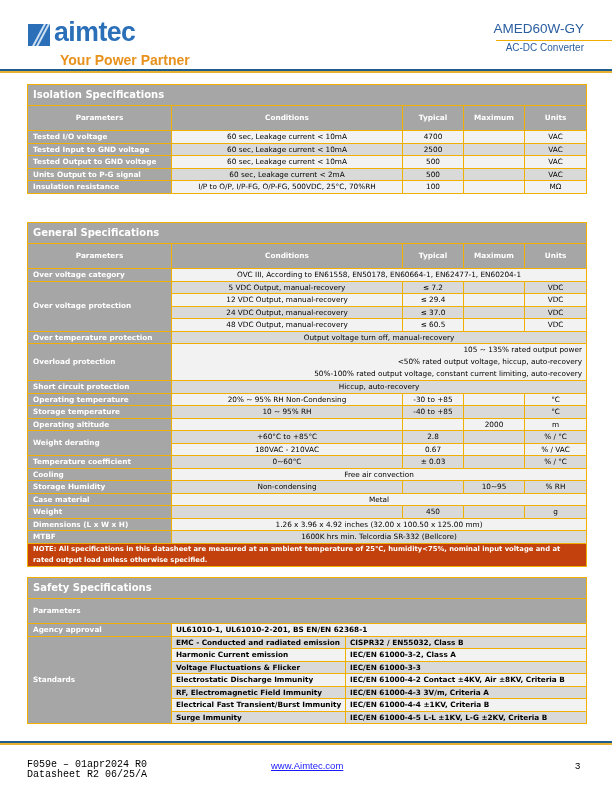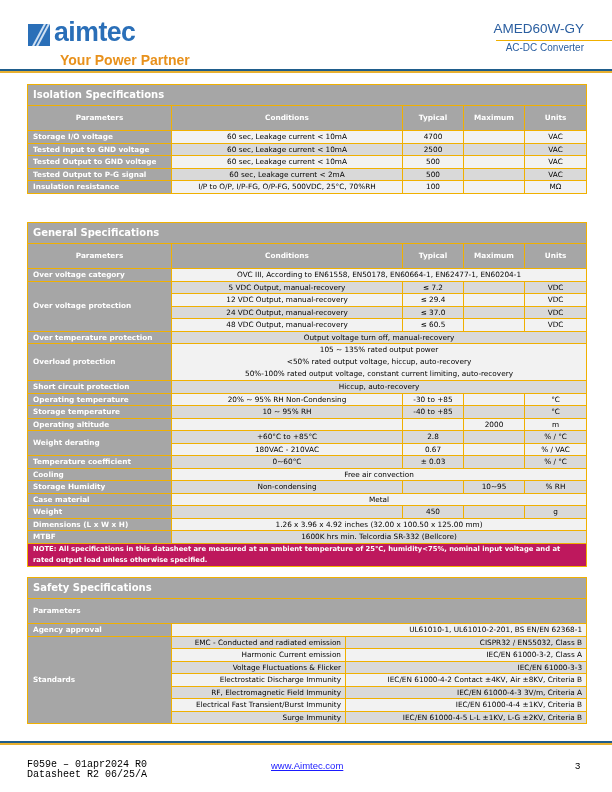--- a/index.html
+++ b/index.html
@@ -16,24 +16,24 @@
   .rule{position:absolute;left:0;width:612px;height:4px;}
   .rule .r1{height:2px;background:#1f5d8c;}
   .rule .r2{height:2px;background:#e8b030;}
   table.spec{position:absolute;left:27px;width:559px;border-collapse:collapse;table-layout:fixed;font-family:"DejaVu Sans",sans-serif;}
   table.spec td{border:1px solid #f0b000;padding:0 4px;font-size:7.3px;line-height:11.5px;height:11.5px;white-space:nowrap;overflow:hidden;}
   td.title{background:#a6a6a6;color:#fff;font-weight:bold;font-size:10px !important;height:20px !important;padding-left:5px !important;}
   td.hdr{background:#a6a6a6;color:#fff;font-weight:bold;text-align:center;height:24px !important;}
   td.hdr-left{text-align:left;padding-left:5px !important;}
   td.param{background:#a6a6a6;color:#fff;font-weight:bold;padding-left:5px !important;}
   td.c{text-align:center;}
-  td.l{text-align:right;}
+  td.l{text-align:left;font-weight:bold;}
   tr.odd td.val{background:#f2f2f2;}
   tr.even td.val{background:#d9d9d9;}
-  td.note{background:#be185d;color:#fff;font-weight:bold;font-size:6.8px !important;white-space:normal !important;line-height:11px !important;padding-left:5px !important;}
+  td.note{background:#c2410c;color:#fff;font-weight:bold;font-size:6.8px !important;white-space:normal !important;line-height:11px !important;padding-left:5px !important;}
   .multi{line-height:12px;}
   .footer-left{position:absolute;left:27px;top:760px;font-family:Liberation Mono, monospace;font-size:10px;line-height:9.5px;color:#000;}
   .footer-link{position:absolute;left:271px;top:760px;font-family:"Liberation Sans",sans-serif;font-size:9.5px;color:#1a1aff;text-decoration:underline;}
   .footer-page{position:absolute;left:575px;top:760px;font-family:"Liberation Sans",sans-serif;font-size:9.5px;color:#000;}
 </style>
 </head>
 <body>
 
 <div class="logo">
   <div class="logo-mark"></div>
@@ -61,42 +61,42 @@
         <td class="title" colspan="5">Isolation Specifications</td>
       </tr>
   <tr>
     <td class="hdr">Parameters</td>
     <td class="hdr">Conditions</td>
     <td class="hdr">Typical</td>
     <td class="hdr">Maximum</td>
     <td class="hdr">Units</td>
   </tr>
   <tr class="odd">
-    <td class="param">Storage I/O voltage</td>
+    <td class="param">Tested I/O voltage</td>
     <td class="val c">60 sec, Leakage current &lt; 10mA</td>
     <td class="val c">4700</td>
     <td class="val c"></td>
     <td class="val c">VAC</td>
   </tr>
   <tr class="even">
     <td class="param">Tested Input to GND voltage</td>
     <td class="val c">60 sec, Leakage current &lt; 10mA</td>
     <td class="val c">2500</td>
     <td class="val c"></td>
     <td class="val c">VAC</td>
   </tr>
   <tr class="odd">
     <td class="param">Tested Output to GND voltage</td>
     <td class="val c">60 sec, Leakage current &lt; 10mA</td>
     <td class="val c">500</td>
     <td class="val c"></td>
     <td class="val c">VAC</td>
   </tr>
   <tr class="even">
-    <td class="param">Tested Output to P-G signal</td>
+    <td class="param">Units Output to P-G signal</td>
     <td class="val c">60 sec, Leakage current &lt; 2mA</td>
     <td class="val c">500</td>
     <td class="val c"></td>
     <td class="val c">VAC</td>
   </tr>
   <tr class="odd">
     <td class="param">Insulation resistance</td>
     <td class="val c">I/P to O/P, I/P-FG, O/P-FG, 500VDC, 25°C, 70%RH</td>
     <td class="val c">100</td>
     <td class="val c"></td>
@@ -152,21 +152,21 @@
     <td class="val c">≤ 60.5</td>
     <td class="val c"></td>
     <td class="val c">VDC</td>
   </tr>
   <tr class="even">
     <td class="param">Over temperature protection</td>
     <td class="val c" colspan="4">Output voltage turn off, manual-recovery</td>
   </tr>
   <tr class="odd">
     <td class="param">Overload protection</td>
-    <td class="val c multi" colspan="4" style="height:36px;line-height:12px;">
+    <td class="val c multi" colspan="4" style="height:36px;line-height:12px;text-align:right;">
       <div>105 ~ 135% rated output power</div>
       <div>&lt;50% rated output voltage, hiccup, auto-recovery</div>
       <div>50%-100% rated output voltage, constant current limiting, auto-recovery</div>
     </td>
   </tr>
   <tr class="even">
     <td class="param">Short circuit protection</td>
     <td class="val c" colspan="4">Hiccup, auto-recovery</td>
   </tr>
   <tr class="odd">

